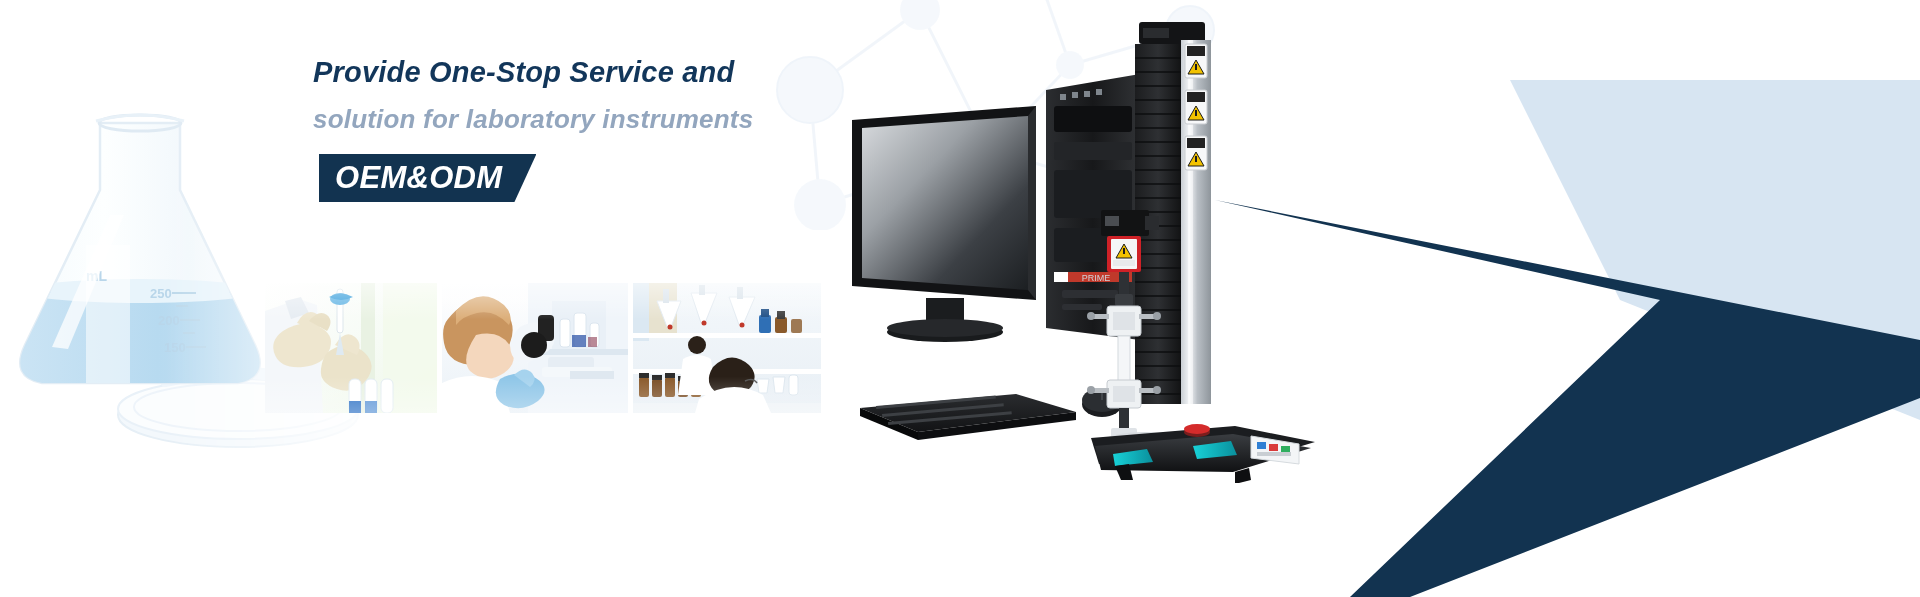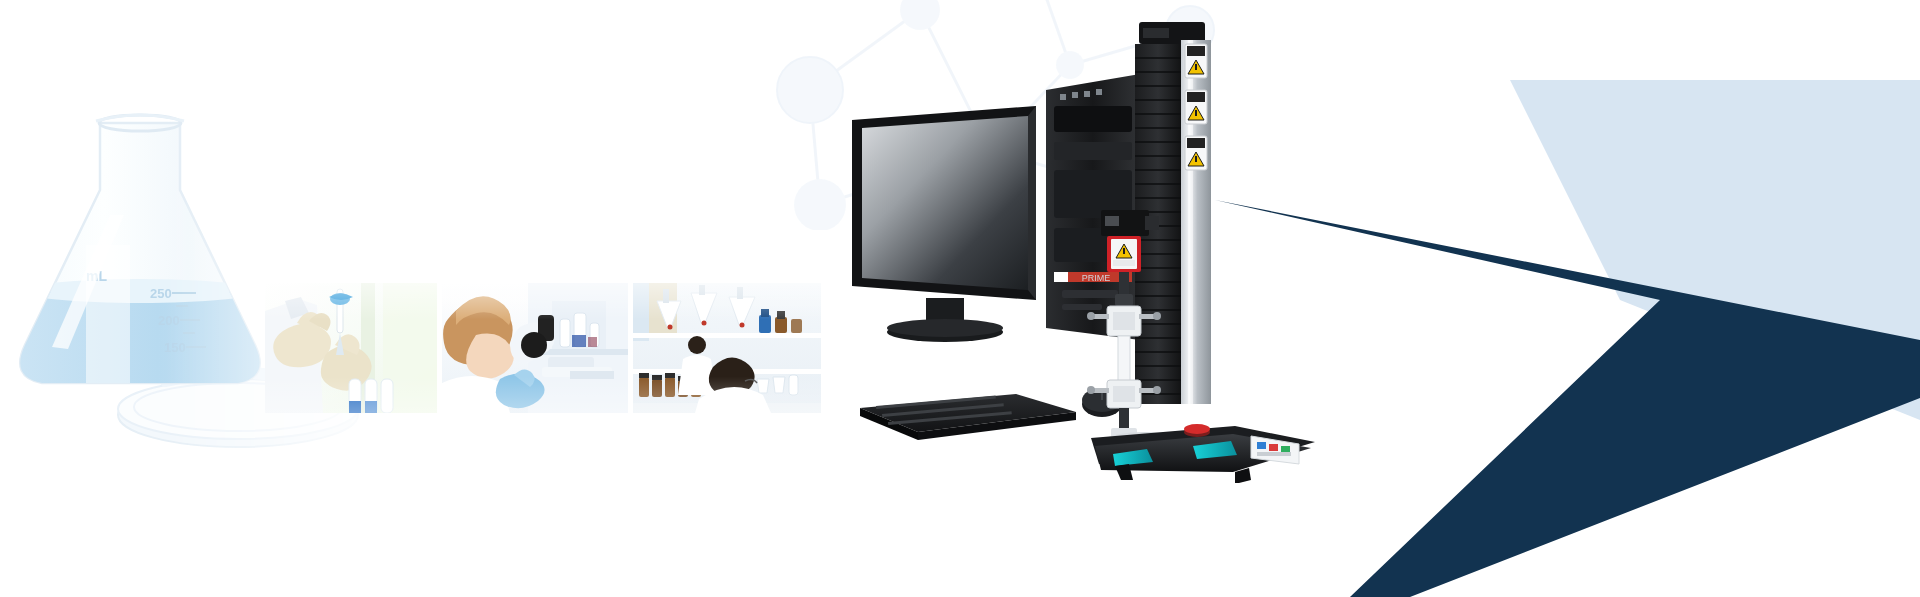--- a/index.html
+++ b/index.html
@@ -140,20 +140,25 @@
           <text x="168" y="230">200</text>
           <text x="174" y="257">150</text>
           <text x="96" y="186" font-size="14">mL</text>
         </g>
 
         <path d="M62 252 L120 120 L134 120 L78 254 Z" fill="#ffffff" opacity=".75"></path>
       </svg>
     </div>
   </div>
 
+  <div class="copy">
+    <div class="line1">Provide One-Stop Service and</div>
+    <div class="line2">solution for laboratory instruments</div>
+    <div class="badge">OEM&amp;ODM</div>
+  </div>
 
   <div class="strip">
 
     <div class="shot s1">
       <svg viewBox="0 0 172 130" preserveAspectRatio="none">
         <defs>
           <linearGradient id="p1bg" x1="0" y1="0" x2="1" y2="1">
             <stop offset="0" stop-color="#ffffff"></stop>
               <stop offset=".55" stop-color="#f6fbf5"></stop>
               <stop offset="1" stop-color="#eef7e6"></stop>

